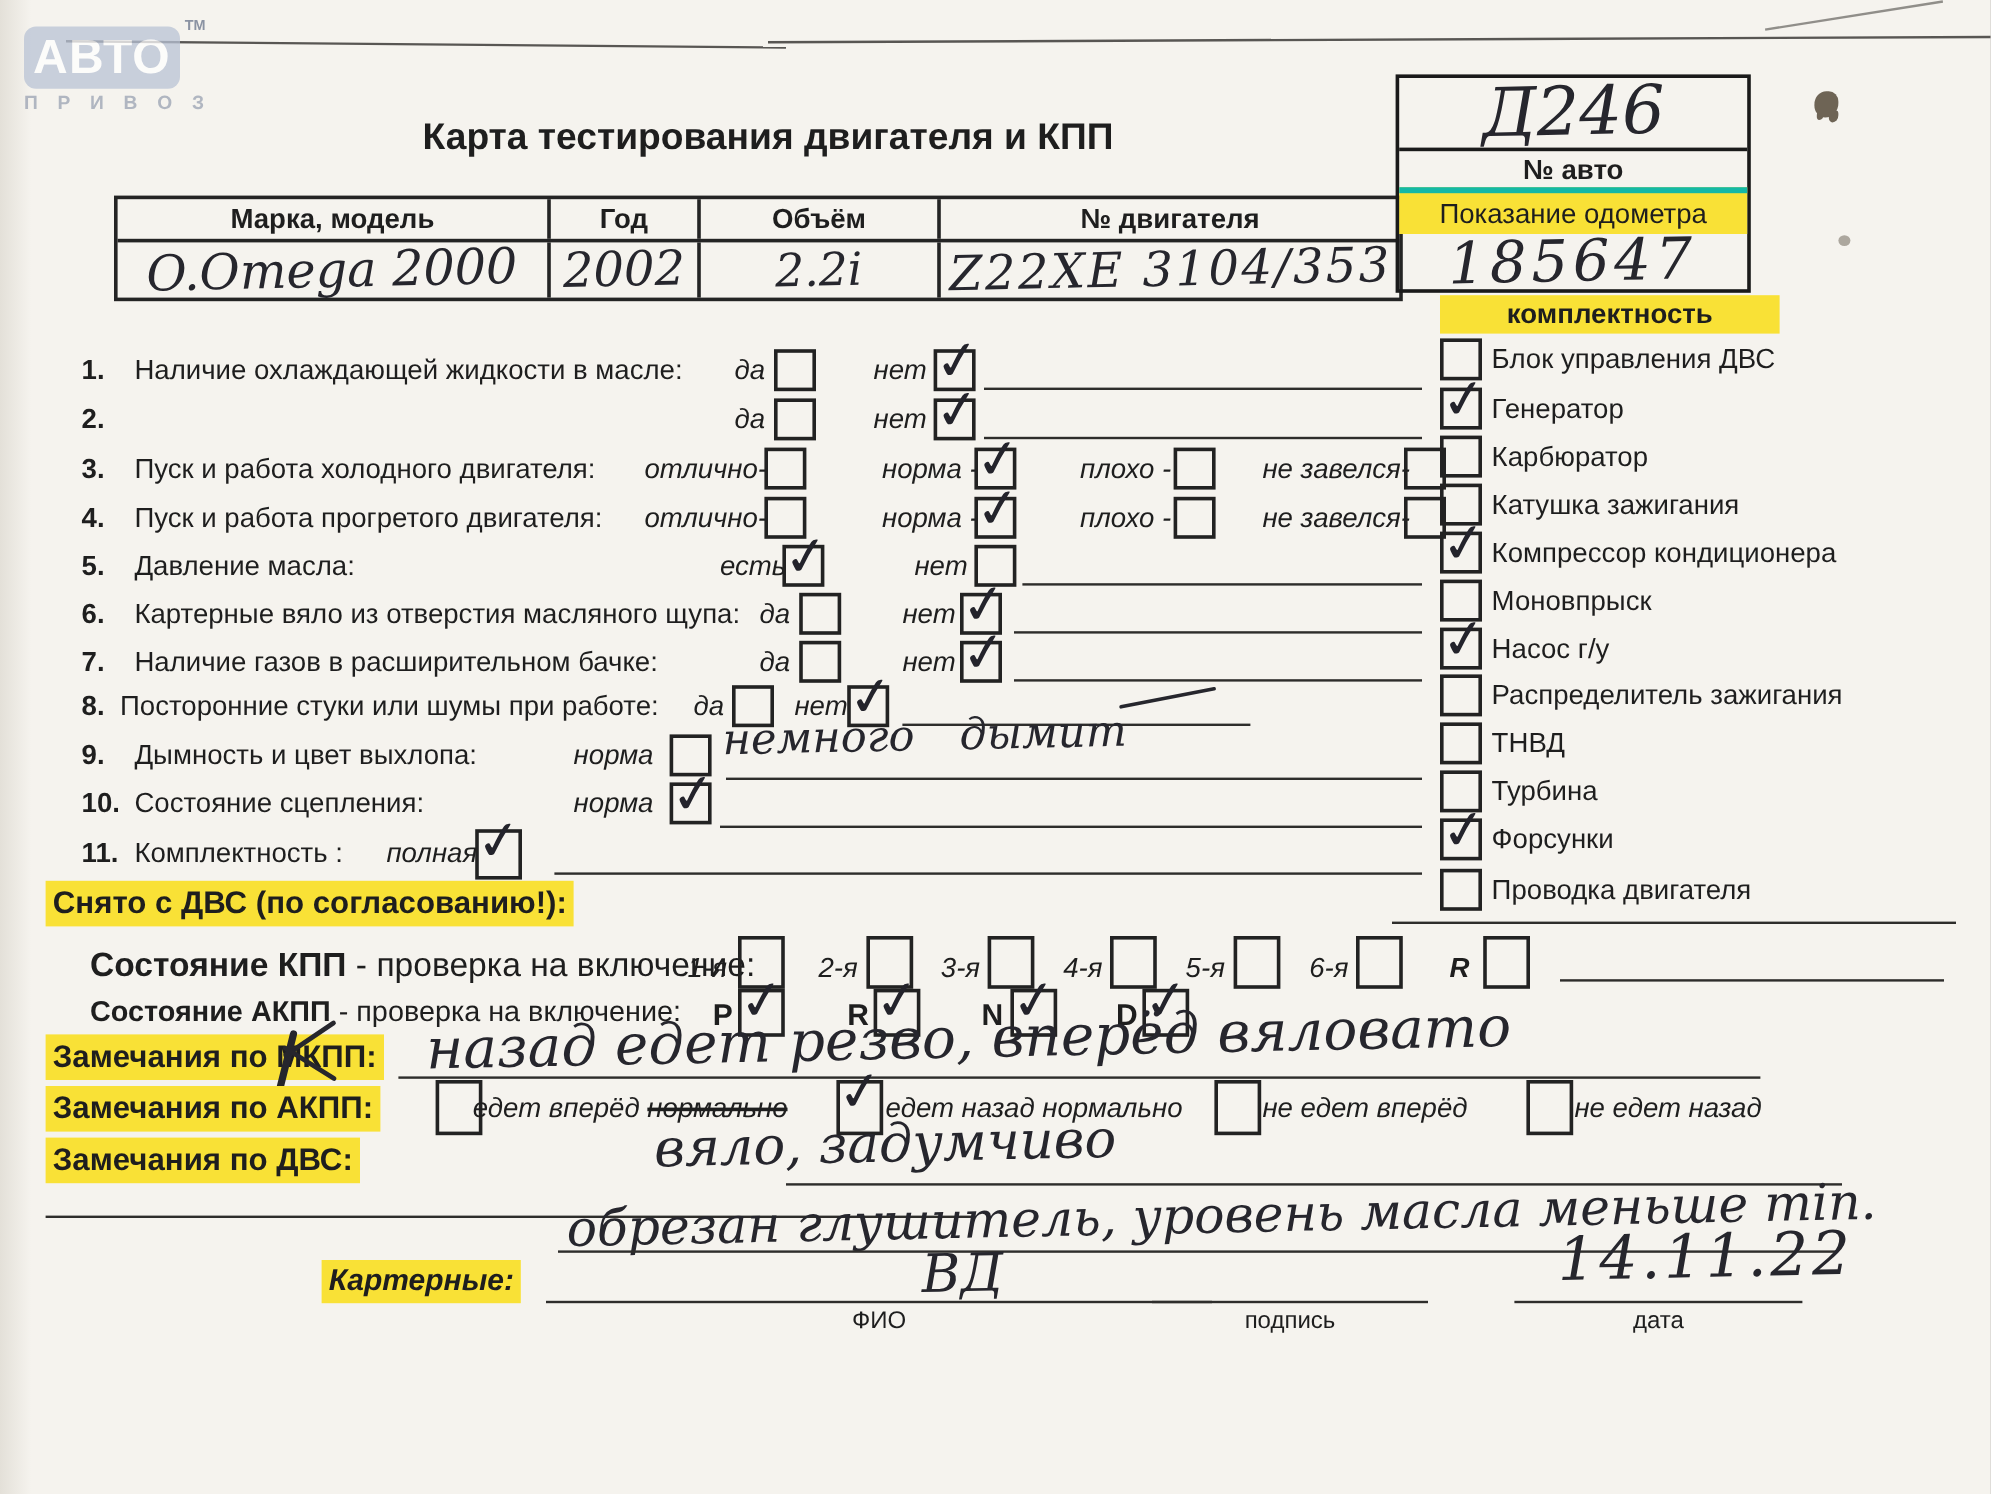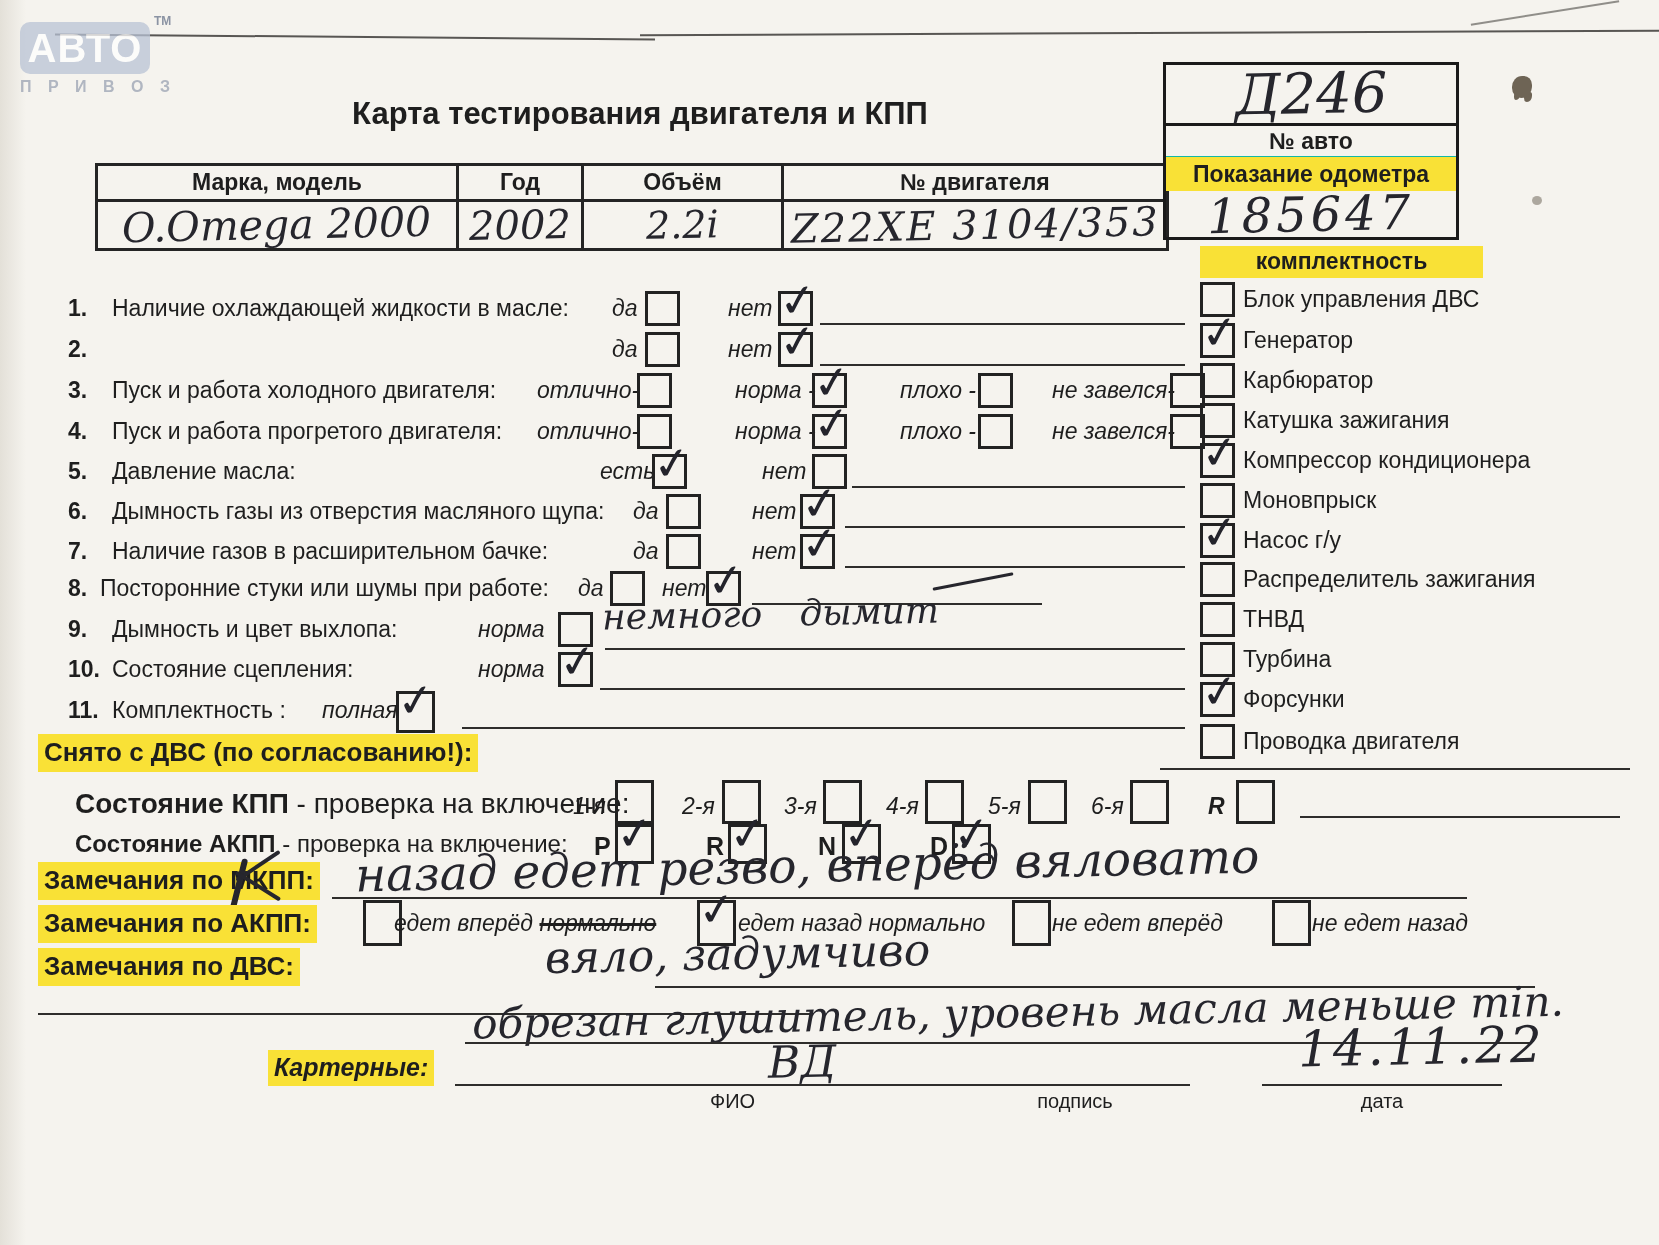--- a/index.html
+++ b/index.html
@@ -73,21 +73,21 @@
           <span class="hw" style="position:static;font-size:40px;letter-spacing:2px;">Z22XE 3104/353</span>
         </div>
     </div>
   </div>
 
   <div class="obox">
     <div class="obr" style="height:58px;">
       <span class="hw" style="position:static;font-size:56px;">Д246</span>
     </div>
     <div class="obr" style="height:30px;border-top:3px solid #1a1a1a;font-weight:bold;font-size:23px;">№ авто</div>
-    <div class="obr hl" style="height:34px;border-top:1px solid #14b8a6;font-weight:bold;font-size:23px;">Показание одометра</div>
+    <div class="obr hl" style="height:34px;border-top:5px solid #14b8a6;font-weight:normal;font-size:23px;">Показание одометра</div>
     <div class="obr" style="height:46px;">
       <span class="hw" style="position:static;font-size:48px;letter-spacing:4px;">185647</span>
     </div>
   </div>
 
   <div class="abs hl" style="left:1200px;top:246px;width:283px;text-align:center;font-weight:bold;font-size:23px;padding:2px 0 3px 0;">комплектность</div>
 
   <div class="cb" style="left:1200px;top:282px;"></div>
   <span class="rl" style="left:1243px;top:286px;">Блок управления ДВС</span>
   <div class="cb" style="left:1200px;top:323px;">
@@ -170,21 +170,21 @@
   <span class="lab" style="left:112px;top:458px;">Давление масла:</span>
   <span class="opt" style="left:600px;top:458px;">есть</span>
   <div class="cb" style="left:652px;top:454px;">
       <span class="tick">✓</span>
     </div>
   <span class="opt" style="left:762px;top:458px;">нет</span>
   <div class="cb" style="left:812px;top:454px;"></div>
   <div class="line" style="left:852px;top:486px;width:333px;"></div>
 
   <span class="num" style="left:68px;top:498px;">6.</span>
-  <span class="lab" style="left:112px;top:498px;">Дымность газы из отверстия масляного щупа:</span>
+  <span class="lab" style="left:112px;top:498px;">Картерные вяло из отверстия масляного щупа:</span>
   <span class="opt" style="left:633px;top:498px;">да</span>
   <div class="cb" style="left:666px;top:494px;"></div>
   <span class="opt" style="left:752px;top:498px;">нет</span>
   <div class="cb" style="left:800px;top:494px;">
       <span class="tick">✓</span>
     </div>
   <div class="line" style="left:845px;top:526px;width:340px;"></div>
 
   <span class="num" style="left:68px;top:538px;">7.</span>
   <span class="lab" style="left:112px;top:538px;">Наличие газов в расширительном бачке:</span>

